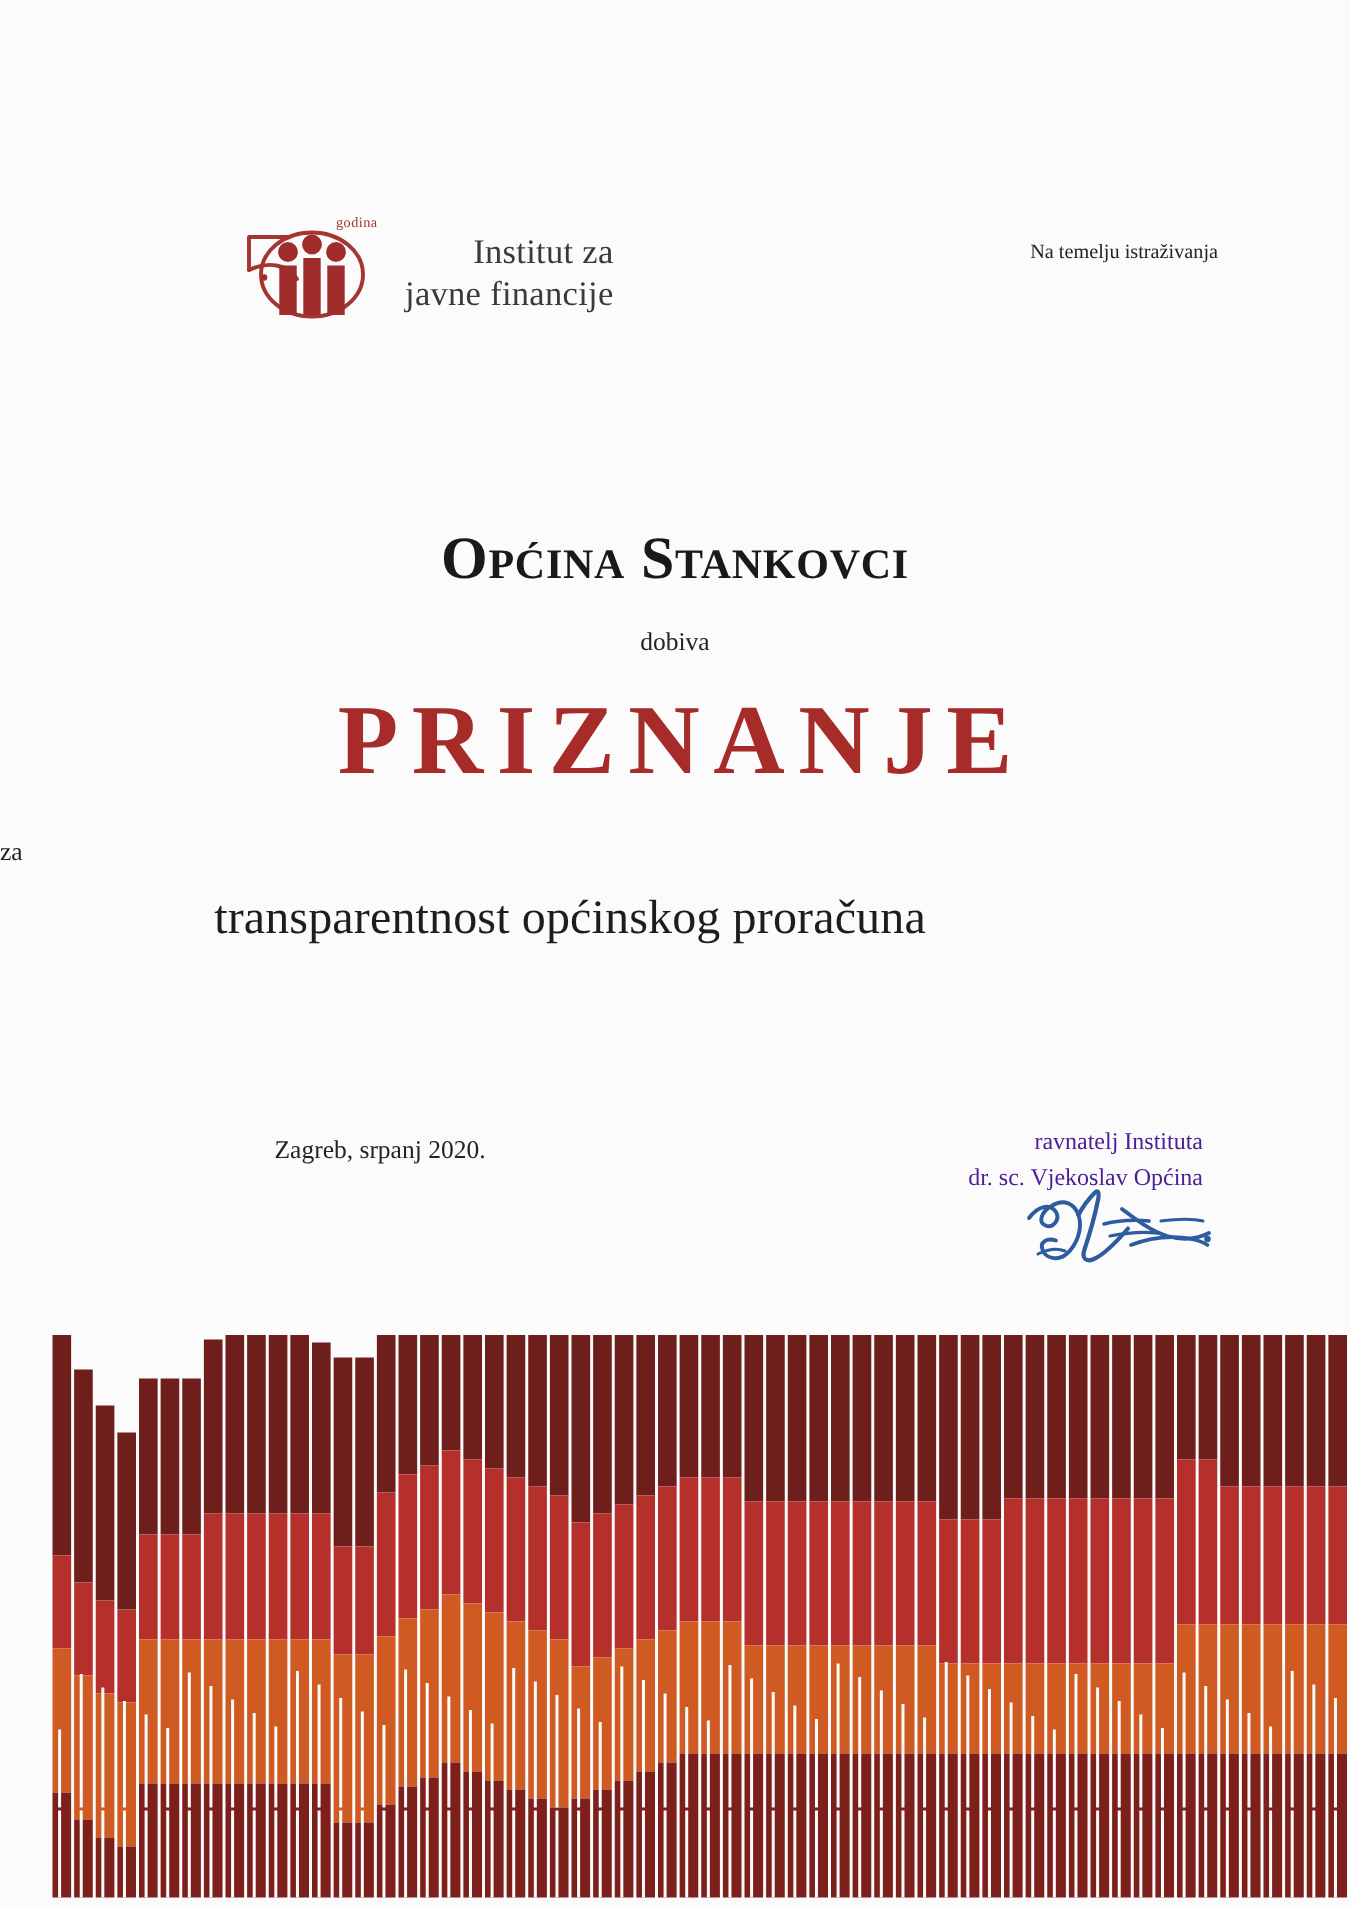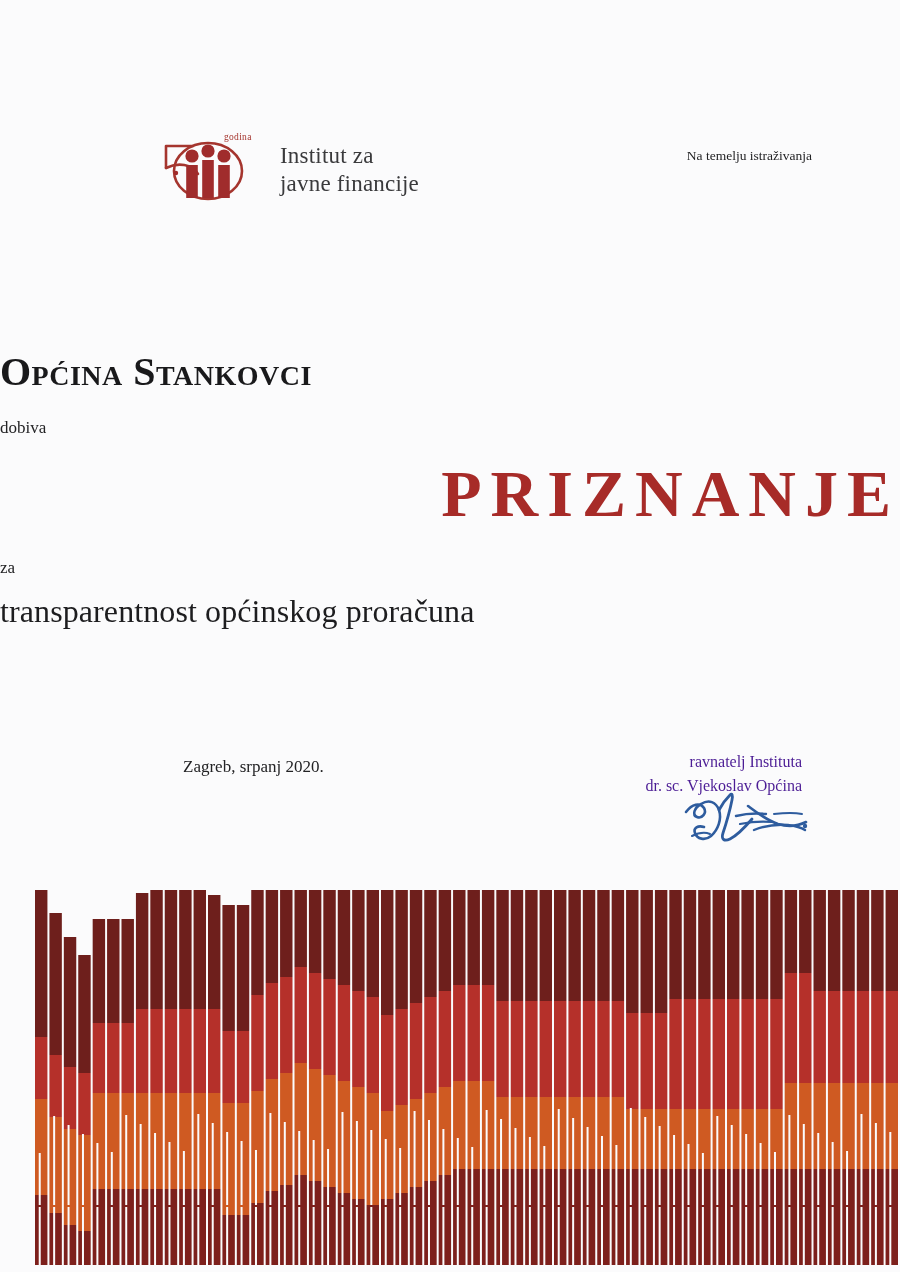--- a/index.html
+++ b/index.html
@@ -18,21 +18,21 @@
   .page {
     position: relative;
     width: 900px;
     height: 1272px;
     background: #fbfbfc;
   }
 
   
   .header {
     position: absolute;
-    top: 128px;
+    top: 140px;
     left: 0;
     width: 900px;
     height: 95px;
     text-decoration: underline;
   }
   .logo-block {
     position: absolute;
     left: 152px;
     top: 6px;
     display: flex;
@@ -46,27 +46,28 @@
   .logo-godina {
     position: absolute;
     left: 72px;
     top: -2px;
     font-size: 9.5px;
     color: #a5352e;
     font-family: "Liberation Serif", serif;
     letter-spacing: 0.3px;
   }
   .logo-text {
-    margin-left: 10px;
+    margin-left: 0;
     font-family: "Liberation Serif", serif;
     font-size: 23px;
     line-height: 1.22;
     color: #3a3a3c;
     letter-spacing: 0.2px;
     white-space: pre-line;
+    text-align: right;
   }
 
   .header-right {
     position: absolute;
     right: 88px;
     top: 18px;
     font-family: "Liberation Serif", serif;
     font-size: 13.5px;
     line-height: 1.5;
     color: #232325;
@@ -74,43 +75,43 @@
   .header-right .italic {
     font-style: italic;
   }
 
   
   .recipient {
     position: absolute;
     top: 348px;
     left: 0;
     width: 900px;
-    text-align: left;
+    text-align: center;
     font-family: "Liberation Serif", serif;
     font-weight: bold;
     font-size: 40px;
     font-variant: small-caps;
     letter-spacing: 0.5px;
     color: #19191b;
   }
   .dobiva {
     position: absolute;
     top: 418px;
     left: 0;
     width: 900px;
-    text-align: left;
+    text-align: center;
     font-size: 17px;
     color: #232325;
   }
   .award {
     position: absolute;
     top: 456px;
     left: 0;
     width: 900px;
-    text-align: right;
+    text-align: center;
     font-family: "Liberation Serif", serif;
     font-weight: bold;
     font-size: 66px;
     letter-spacing: 9px;
     color: #a72b28;
     text-indent: 9px;
   }
   .za {
     position: absolute;
     top: 558px;
@@ -118,21 +119,21 @@
     width: 900px;
     text-align: left;
     font-size: 17px;
     color: #232325;
   }
   .reason {
     position: absolute;
     top: 593px;
     left: 0;
     width: 760px;
-    text-align: left;
+    text-align: center;
     font-size: 32px;
     color: #1d1d1f;
     letter-spacing: 0.1px;
   }
 
   
   .place-date {
     position: absolute;
     top: 757px;
     left: 183px;

